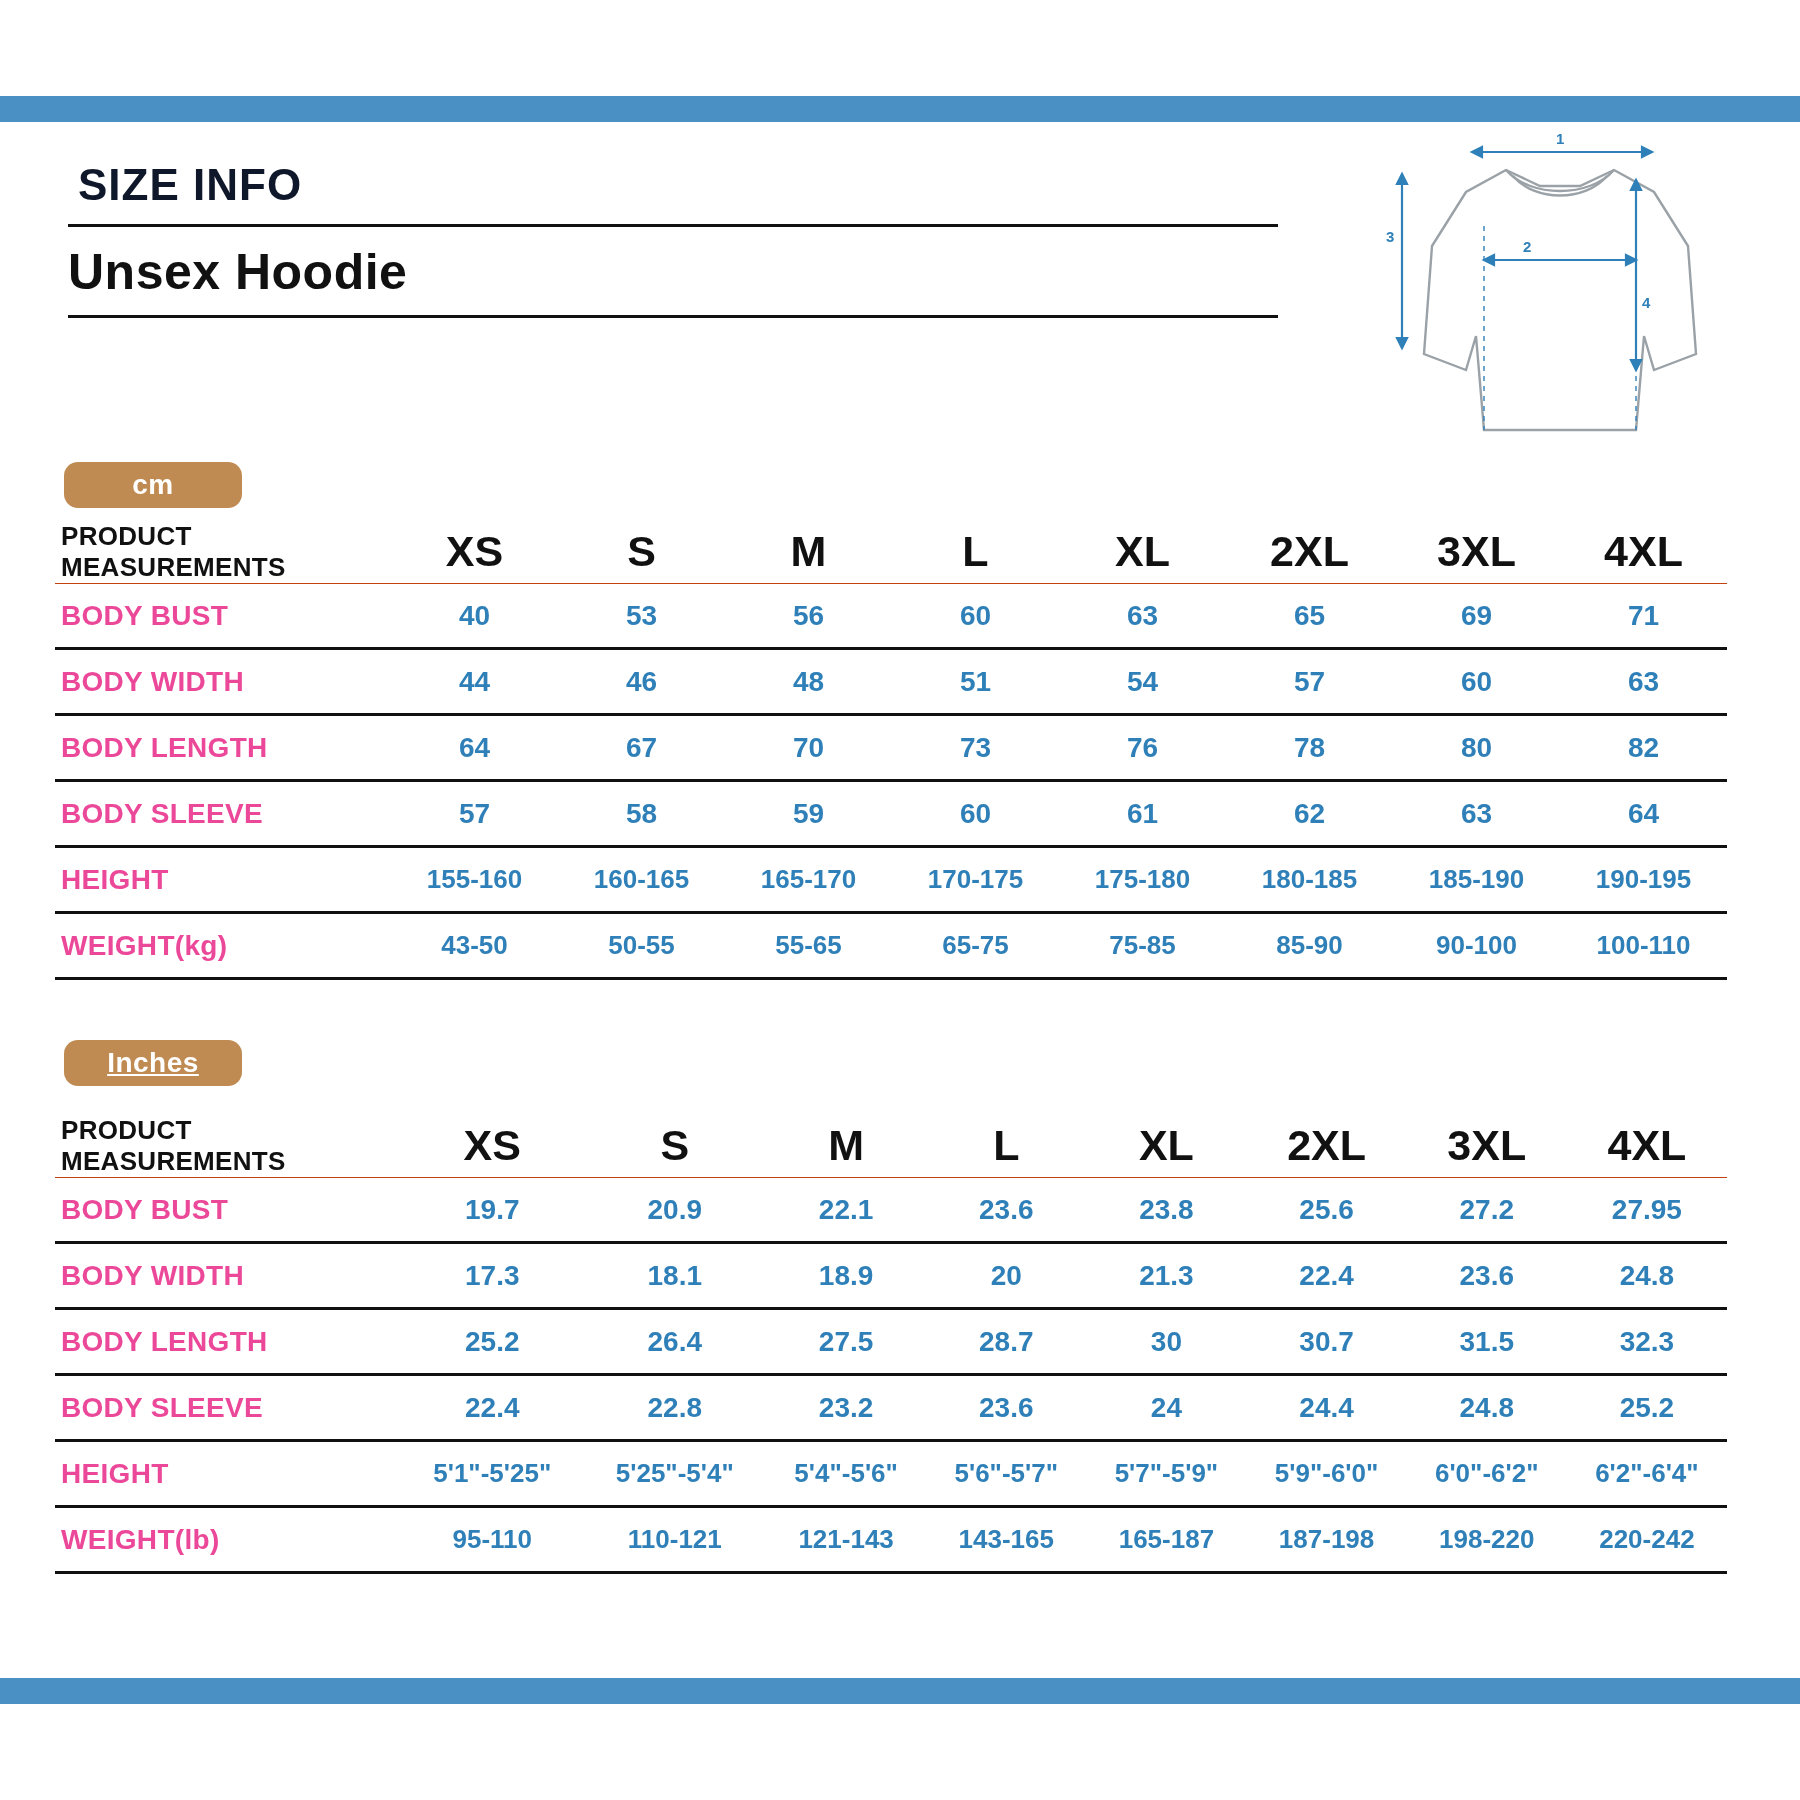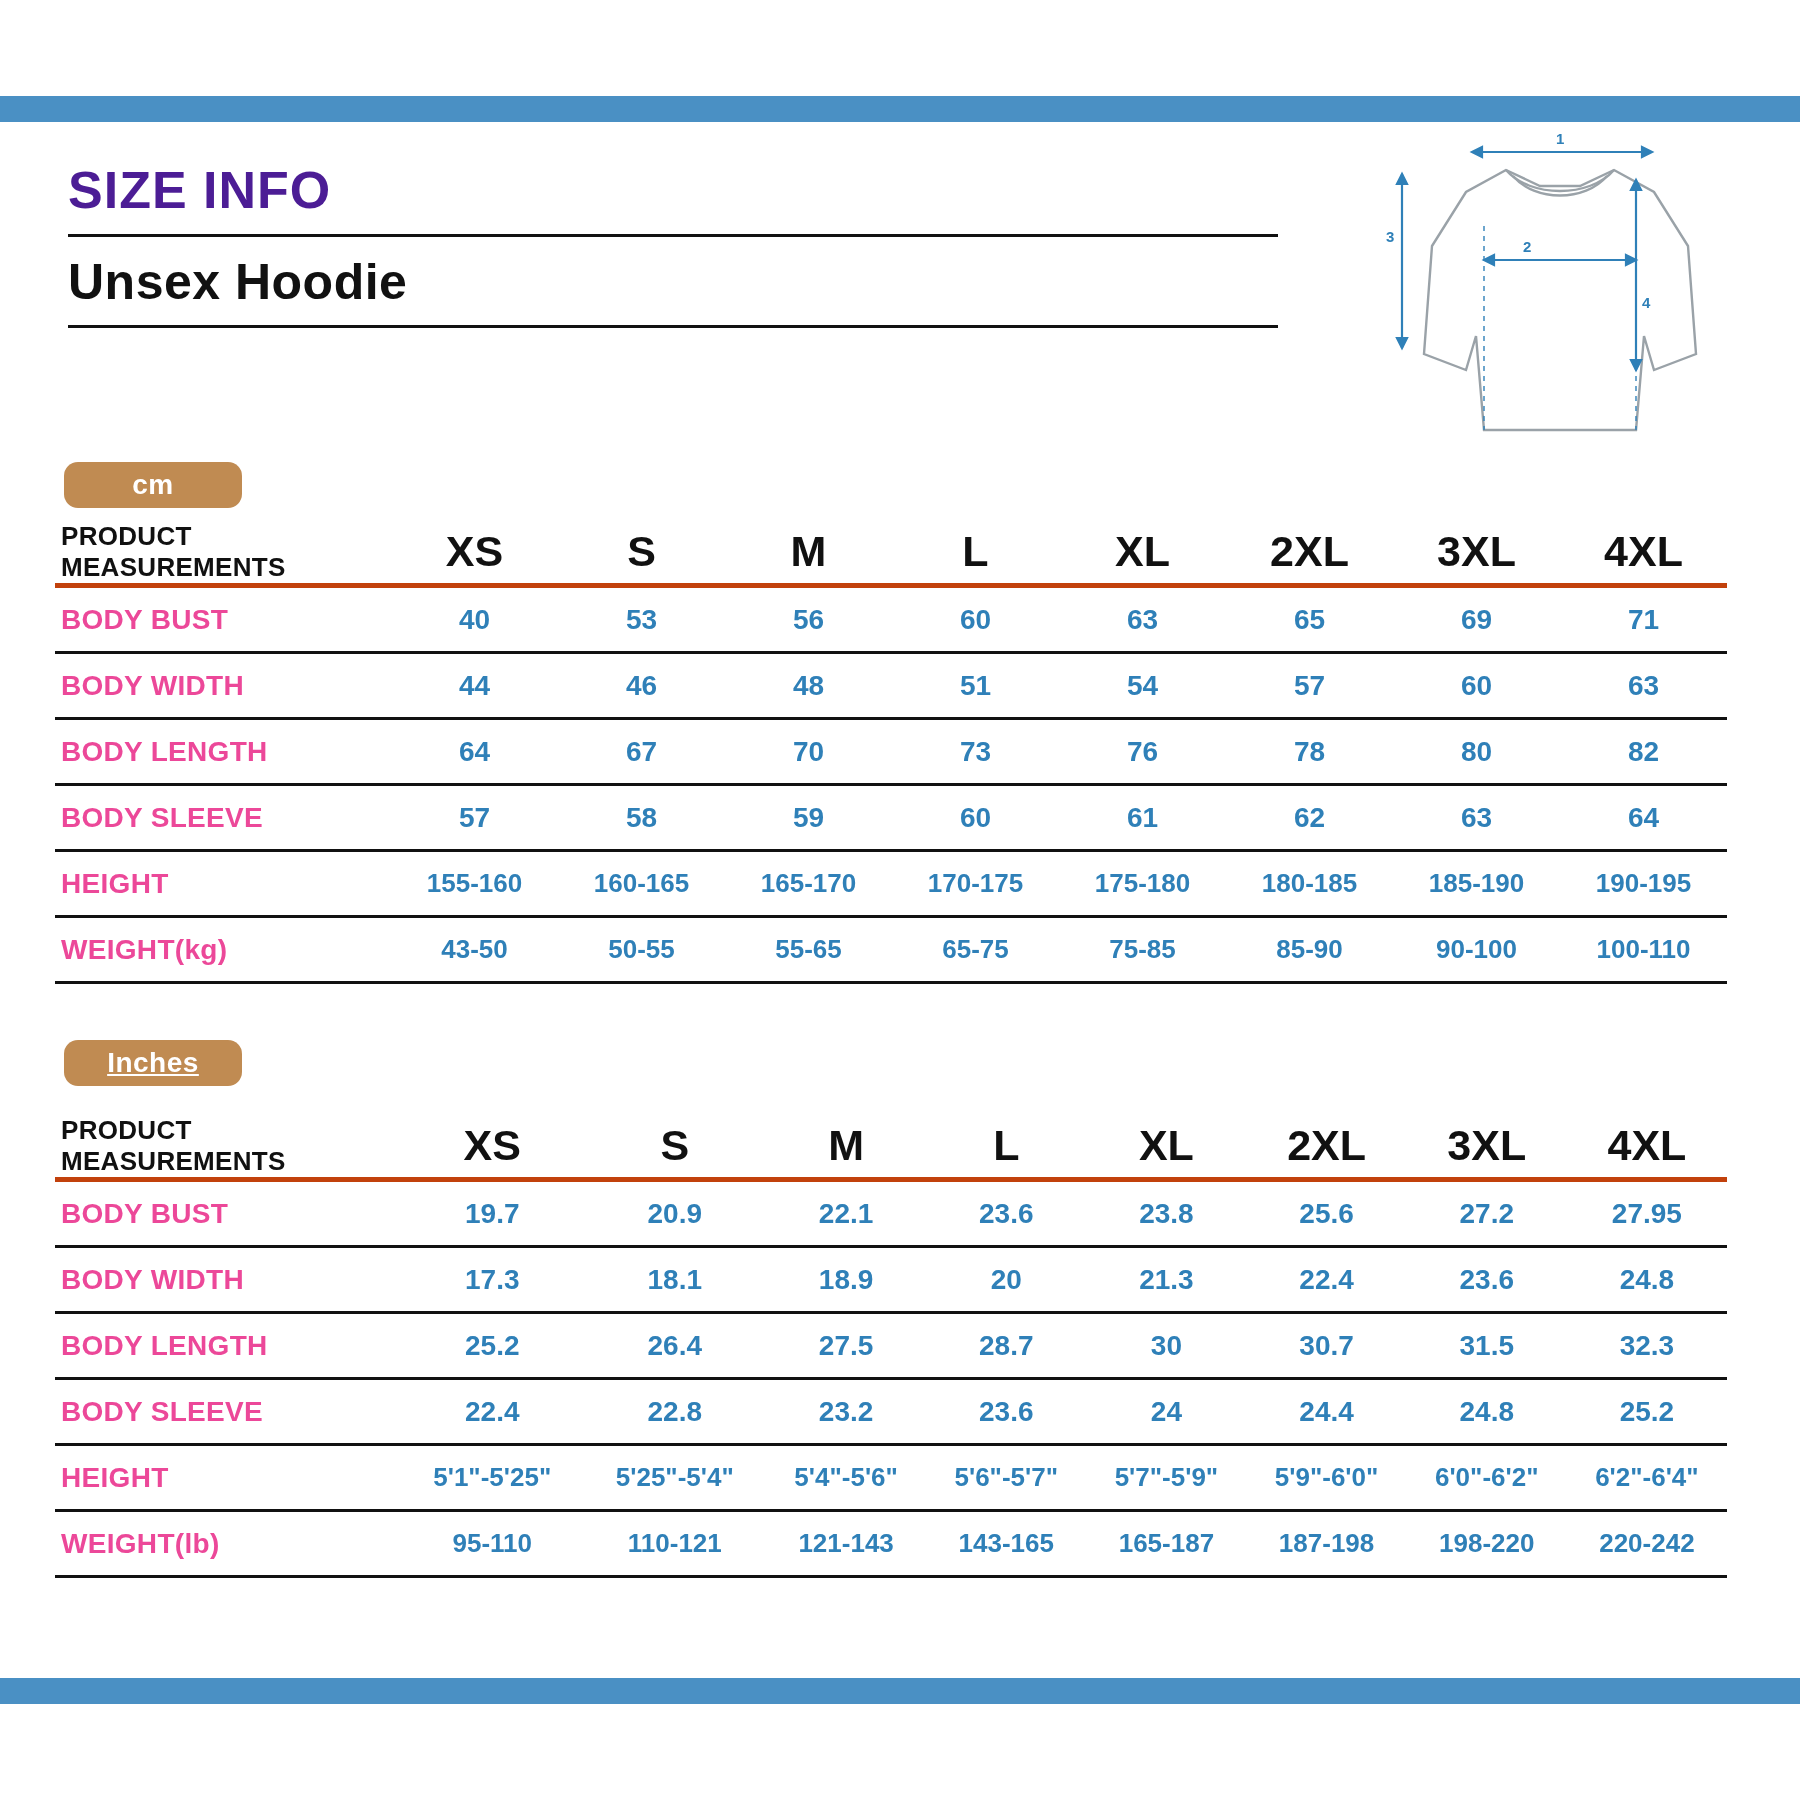--- a/index.html
+++ b/index.html
@@ -30,25 +30,25 @@
   .bottom-bar { top: 1678px; }
 
   
   .header {
     position: absolute;
     left: 68px;
     top: 160px;
     width: 1210px;
   }
   .title {
-    font-size: 52px;
+    font-size: 44px;
     font-weight: bold;
     letter-spacing: 1px;
-    color: #4c1d95;
-    margin: 0 0 14px 0;
+    color: #0f172a;
+    margin: 0 0 14px 10px;
     font-family: "Liberation Sans", sans-serif;
   }
   .rule {
     height: 3px;
     background: #111;
     width: 1210px;
     margin: 0;
   }
   .subtitle {
     font-size: 50px;
@@ -107,21 +107,21 @@
   table.cm-table { top: 520px; }
   table.in-table { top: 1114px; }
 
   table.size th, table.size td {
     border-bottom: 3px solid #111;
     padding: 0;
     height: 63px;
     vertical-align: middle;
   }
   table.size thead th {
-    border-bottom: 5px solid #c2410c;
+    border-bottom: 1px solid #c2410c;
   }
   .hdr-label {
     text-align: left;
     font-size: 26px;
     font-weight: bold;
     color: #111;
     padding-left: 6px !important;
     letter-spacing: 0.3px;
   }
   .hdr-size {

